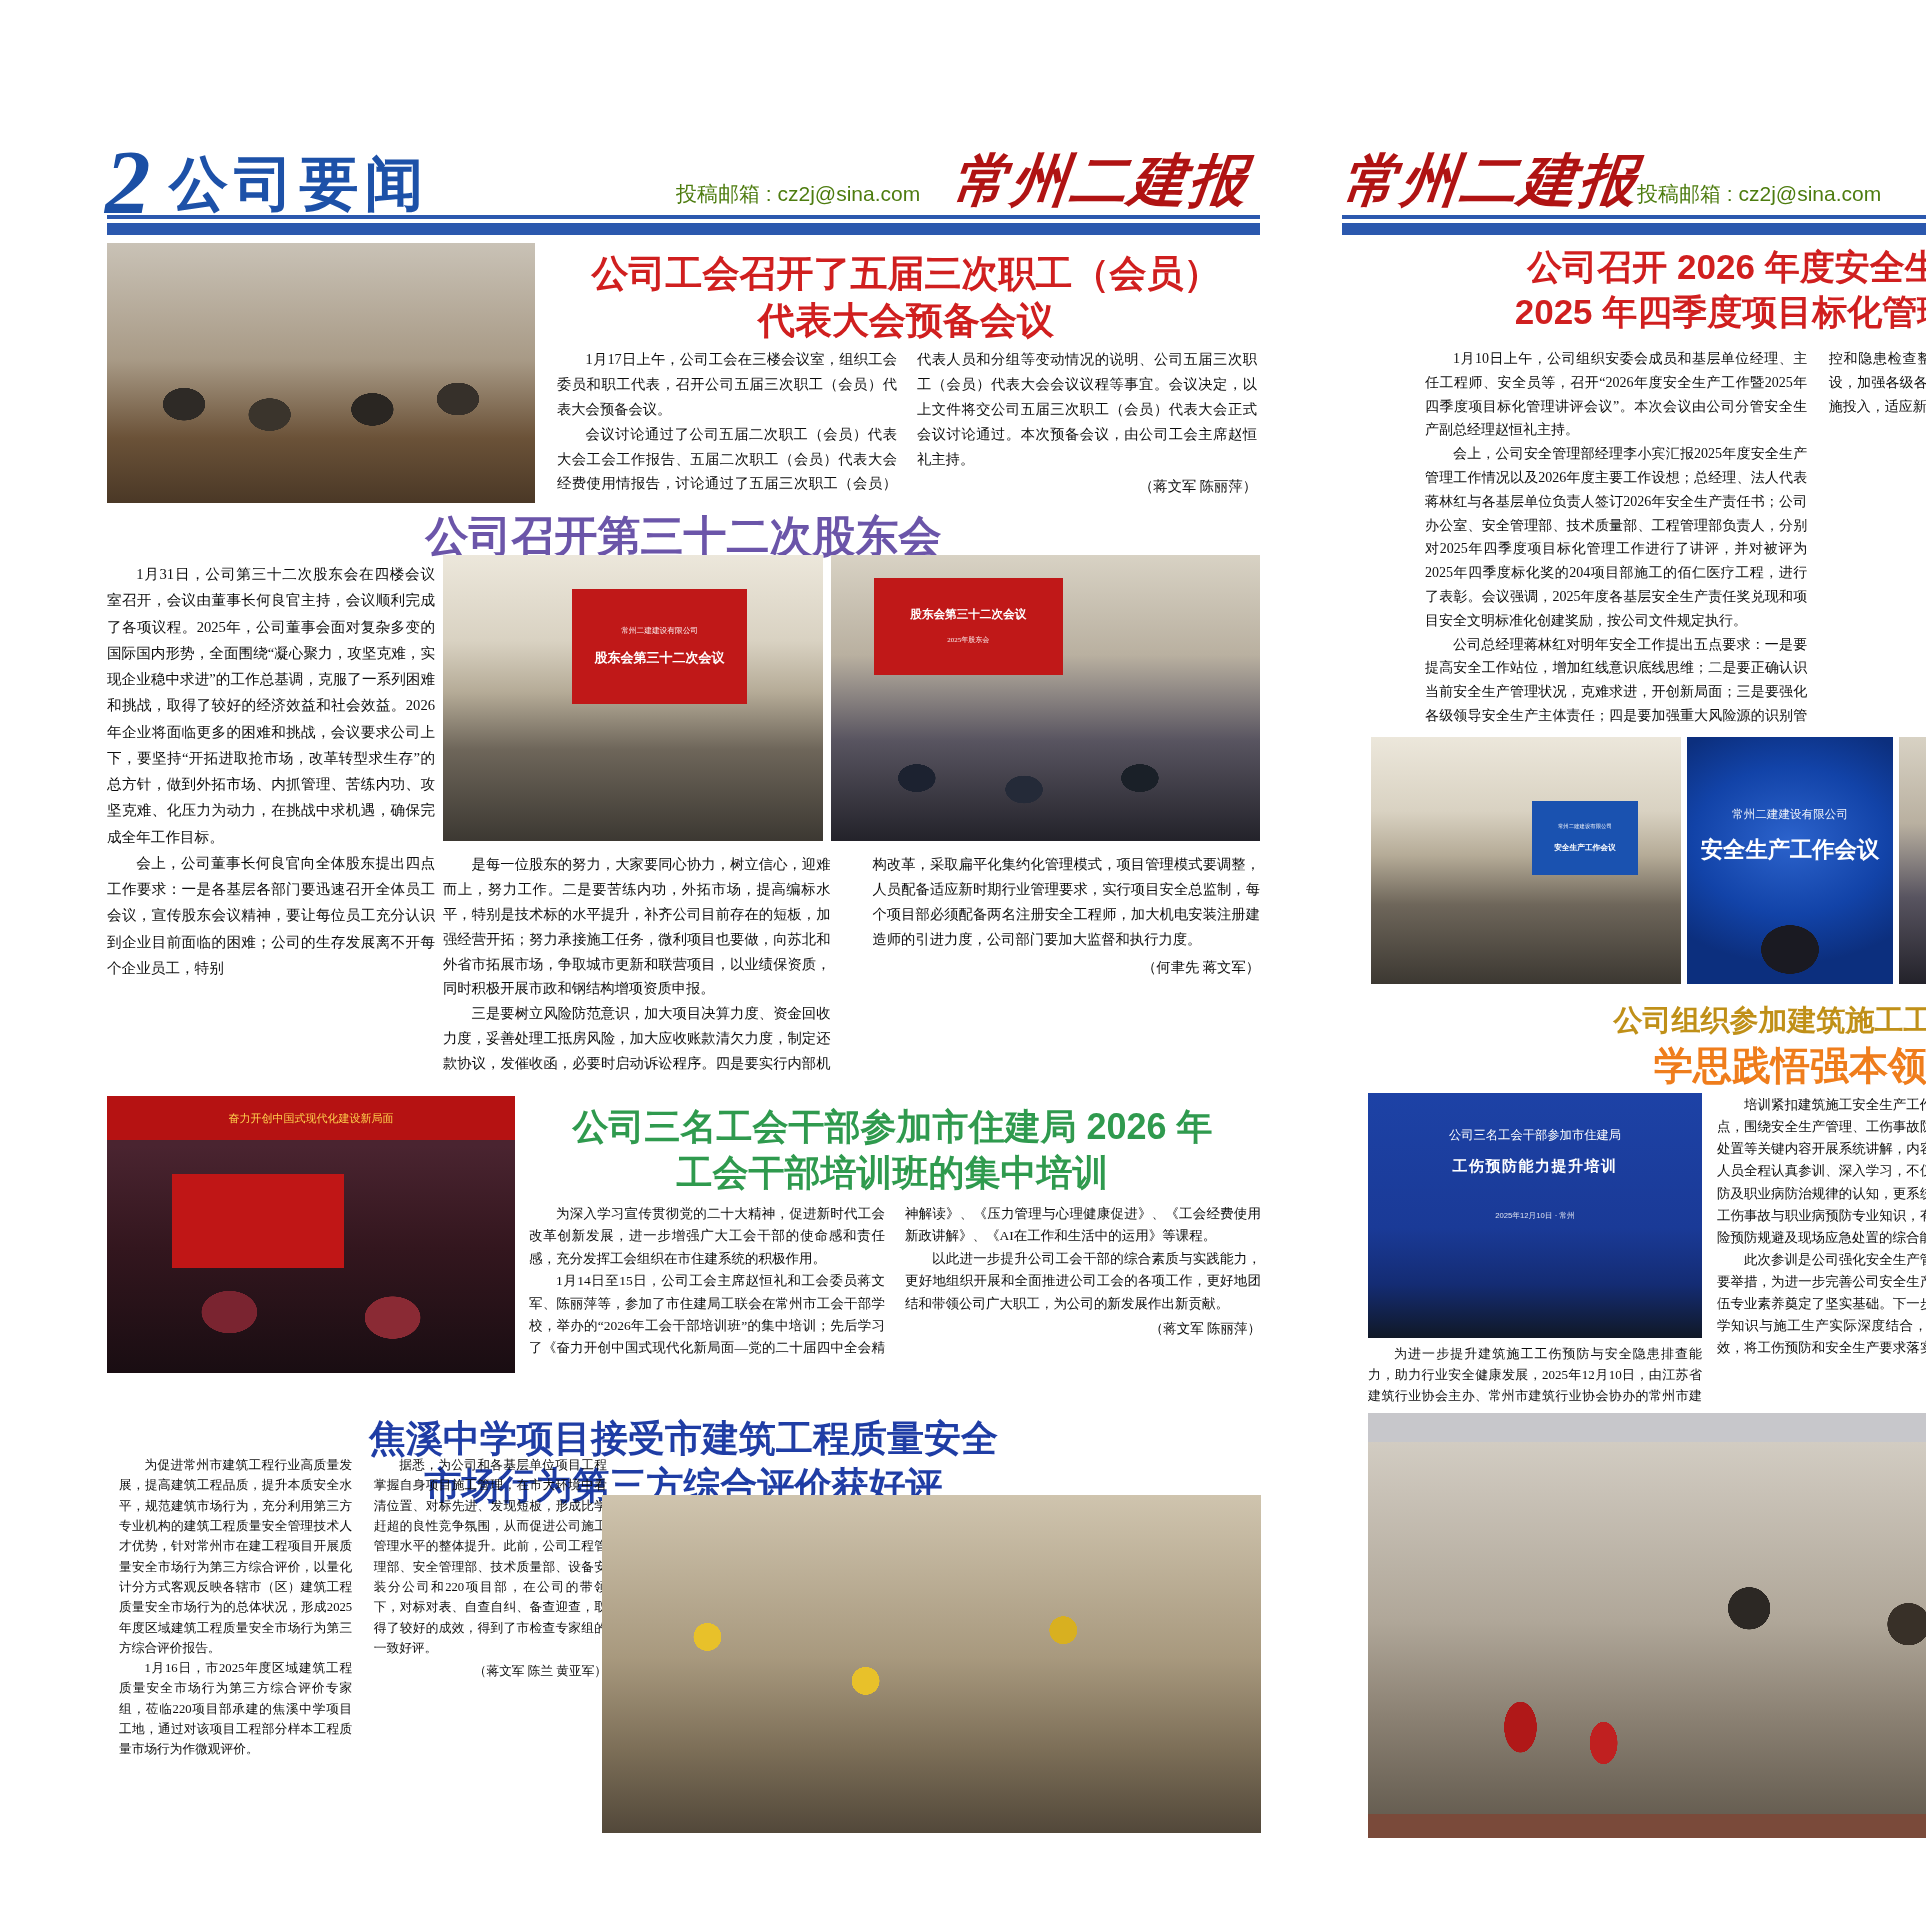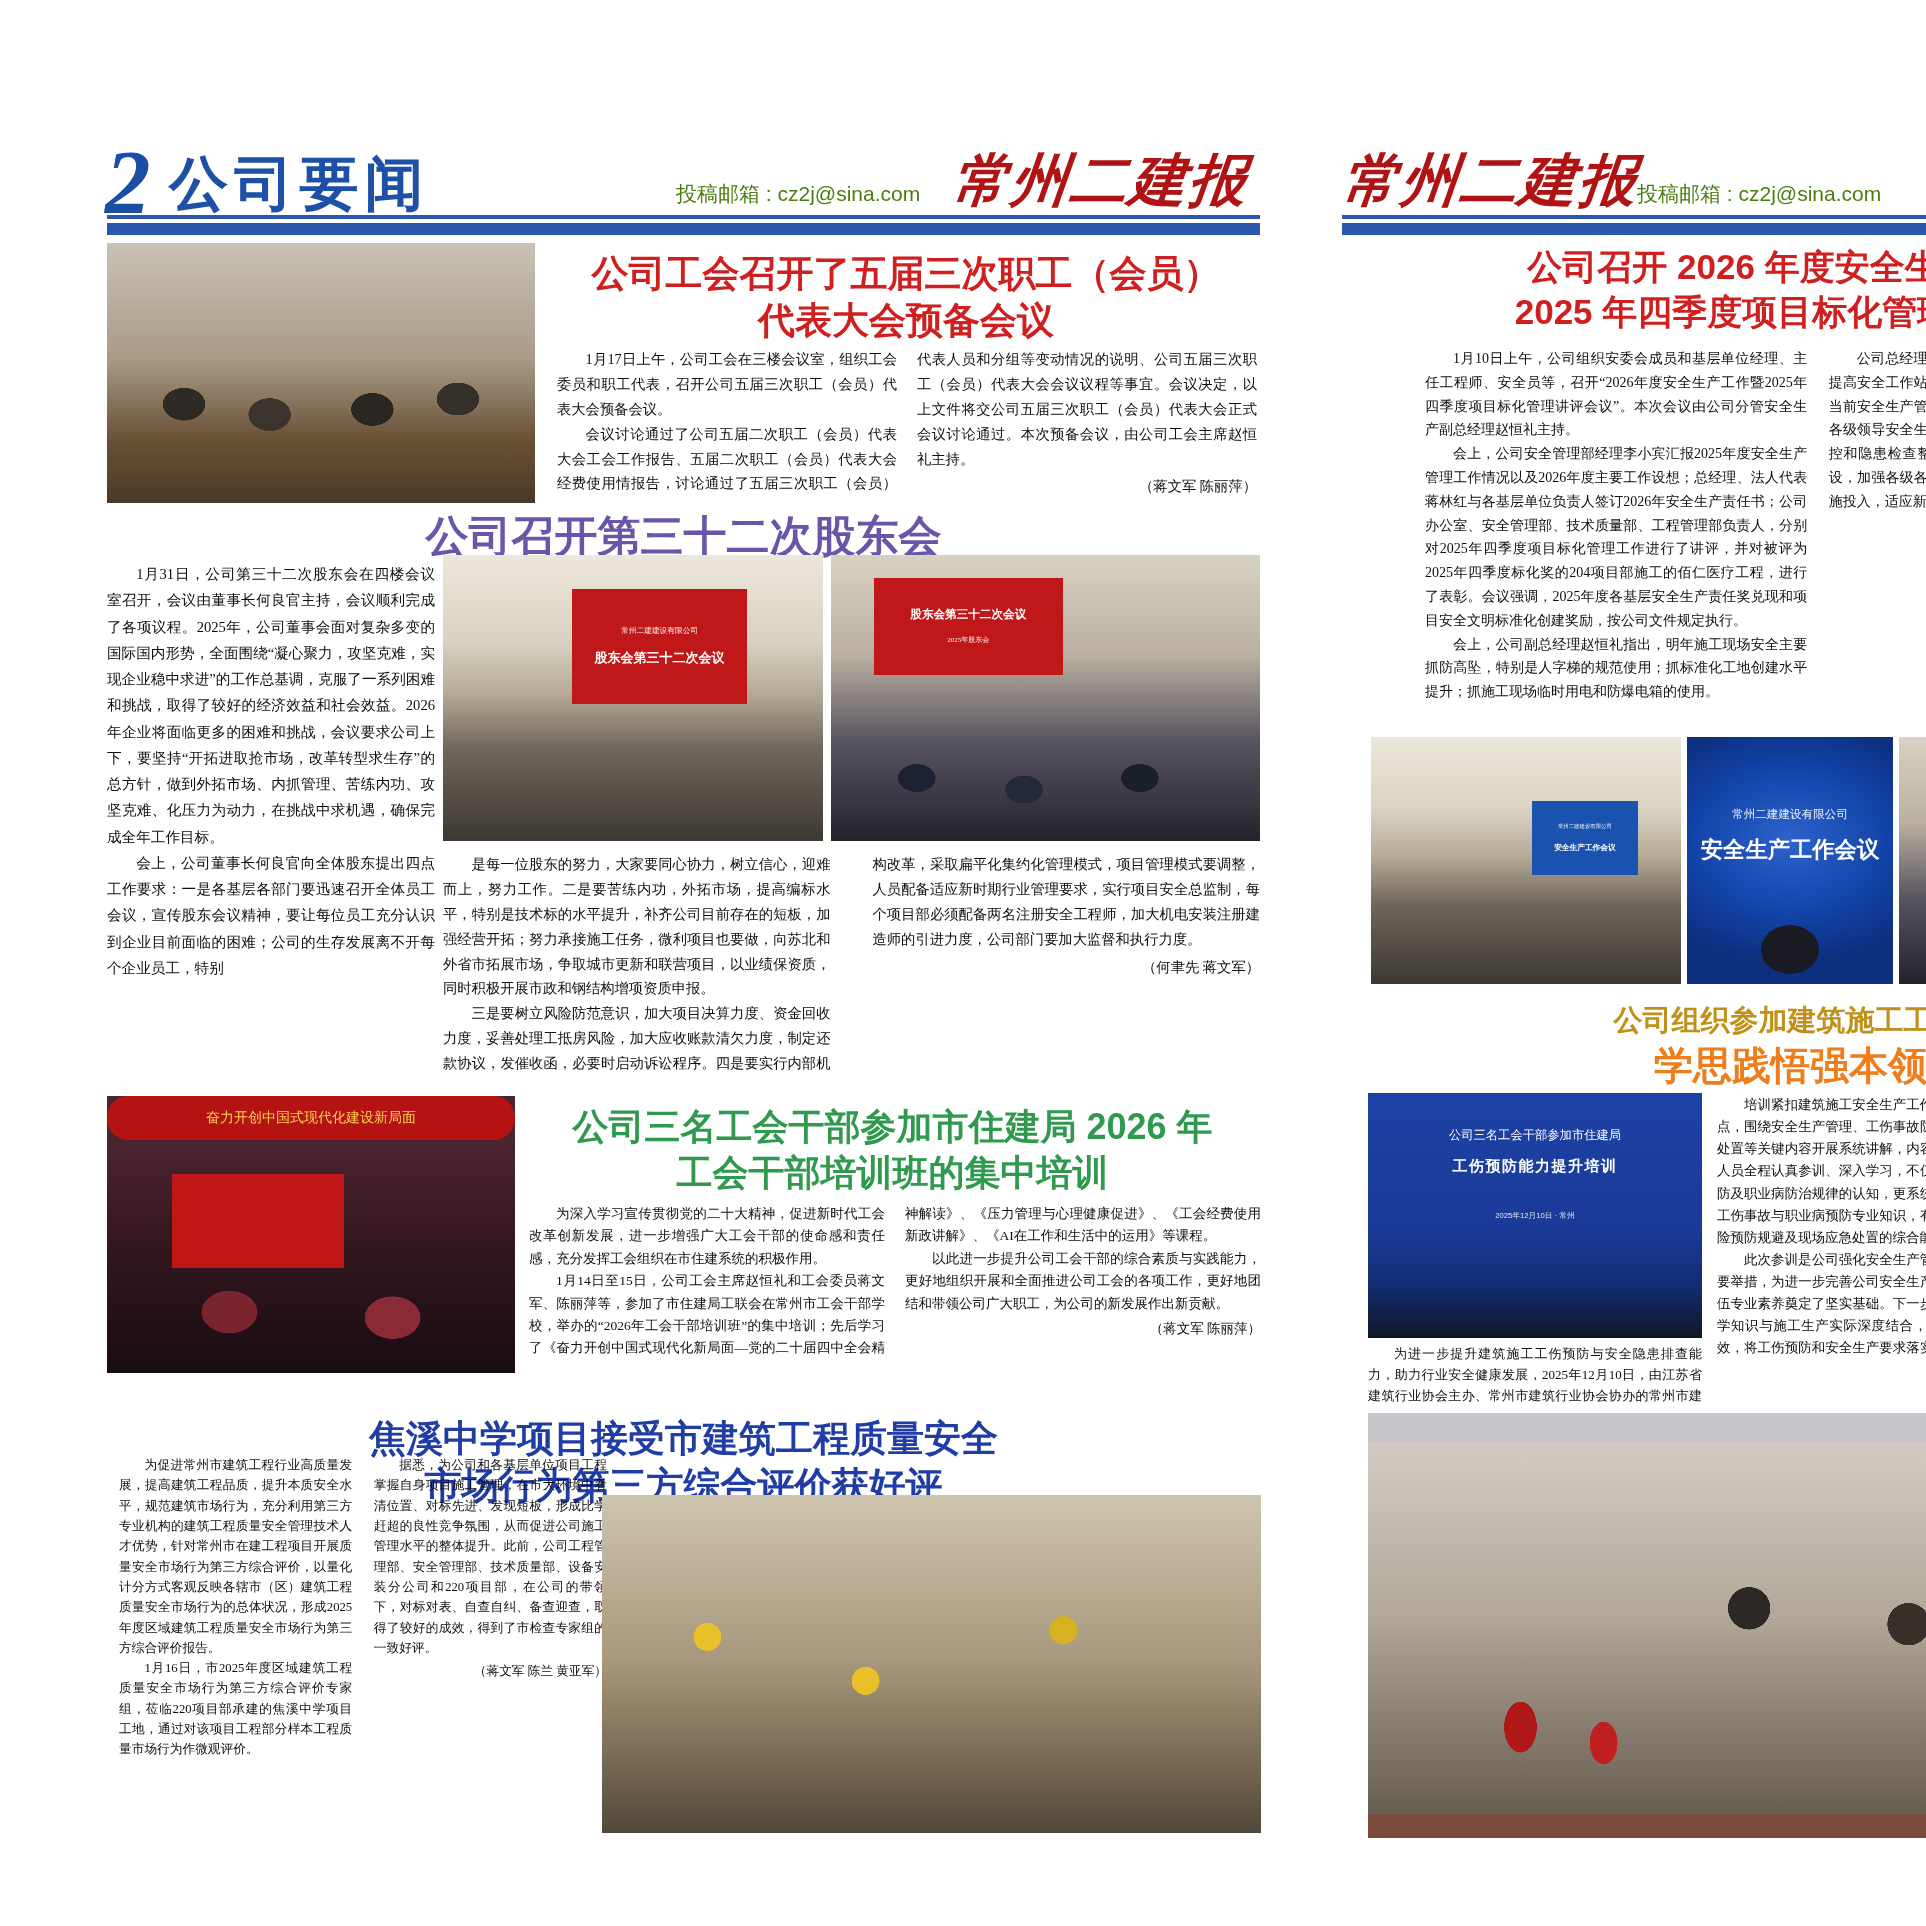--- a/index.html
+++ b/index.html
@@ -95,21 +95,21 @@
 </div>
 <div class="abs bd cols2" style="left:443px;top:852px;width:817px;height:225px;column-gap:42px;">
   <div>
       <p>是每一位股东的努力，大家要同心协力，树立信心，迎难而上，努力工作。二是要苦练内功，外拓市场，提高编标水平，特别是技术标的水平提升，补齐公司目前存在的短板，加强经营开拓；努力承接施工任务，微利项目也要做，向苏北和外省市拓展市场，争取城市更新和联营项目，以业绩保资质，同时积极开展市政和钢结构增项资质申报。</p>
       <p>三是要树立风险防范意识，加大项目决算力度、资金回收力度，妥善处理工抵房风险，加大应收账款清欠力度，制定还款协议，发催收函，必要时启动诉讼程序。四是要实行内部机构改革，采取扁平化集约化管理模式，项目管理模式要调整，人员配备适应新时期行业管理要求，实行项目安全总监制，每个项目部必须配备两名注册安全工程师，加大机电安装注册建造师的引进力度，公司部门要加大监督和执行力度。</p>
     </div>
   <div class="byline">（何聿先 蒋文军）</div>
 </div>
 
 <div class="abs photo ph-banner-room" style="left:107px;top:1096px;width:408px;height:277px;">
-  <div class="banner" style="height:16%;font-size:14px;border-radius:21px;">奋力开创中国式现代化建设新局面</div>
+  <div class="banner" style="height:16%;font-size:11px;">奋力开创中国式现代化建设新局面</div>
   <div class="screen" style="left:16%;top:28%;width:42%;height:34%;background:#c01616;"></div>
 </div>
 <div class="abs hl" style="left:524px;top:1104px;width:737px;font-size:36px;color:#2f9a4e;">公司三名工会干部参加市住建局 2026 年
 工会干部培训班的集中培训</div>
 <div class="abs bd cols2" style="left:529px;top:1203px;width:732px;height:193px;font-size:13.5px;line-height:1.66;">
   <div>
       <p>为深入学习宣传贯彻党的二十大精神，促进新时代工会改革创新发展，进一步增强广大工会干部的使命感和责任感，充分发挥工会组织在市住建系统的积极作用。</p>
       <p>1月14日至15日，公司工会主席赵恒礼和工会委员蒋文军、陈丽萍等，参加了市住建局工联会在常州市工会干部学校，举办的“2026年工会干部培训班”的集中培训；先后学习了《奋力开创中国式现代化新局面—党的二十届四中全会精神解读》、《压力管理与心理健康促进》、《工会经费使用新政讲解》、《AI在工作和生活中的运用》等课程。</p>
       <p>以此进一步提升公司工会干部的综合素质与实践能力，更好地组织开展和全面推进公司工会的各项工作，更好地团结和带领公司广大职工，为公司的新发展作出新贡献。</p>
     </div>
@@ -133,21 +133,20 @@
 
 <div class="abs rule-thin" style="left:1342px;top:215px;width:1153px;"></div>
 <div class="abs rule-thick" style="left:1342px;top:223px;width:1153px;"></div>
 
 <div class="abs hl" style="left:1395px;top:245px;width:817px;font-size:35px;color:#d01f1f;">公司召开 2026 年度安全生产工作暨
 2025 年四季度项目标化管理讲评会议</div>
 <div class="abs bd cols2" style="left:1425px;top:347px;width:786px;height:385px;font-size:14px;line-height:1.7;column-gap:21.6px;">
   <div>
       <p>1月10日上午，公司组织安委会成员和基层单位经理、主任工程师、安全员等，召开“2026年度安全生产工作暨2025年四季度项目标化管理讲评会议”。本次会议由公司分管安全生产副总经理赵恒礼主持。</p>
       <p>会上，公司安全管理部经理李小宾汇报2025年度安全生产管理工作情况以及2026年度主要工作设想；总经理、法人代表蒋林红与各基层单位负责人签订2026年安全生产责任书；公司办公室、安全管理部、技术质量部、工程管理部负责人，分别对2025年四季度项目标化管理工作进行了讲评，并对被评为2025年四季度标化奖的204项目部施工的佰仁医疗工程，进行了表彰。会议强调，2025年度各基层安全生产责任奖兑现和项目安全文明标准化创建奖励，按公司文件规定执行。</p>
-      <p>会上，公司副总经理赵恒礼指出，明年施工现场安全主要抓防高坠，特别是人字梯的规范使用；抓标准化工地创建水平提升；抓施工现场临时用电和防爆电箱的使用。</p>
       <p>公司总经理蒋林红对明年安全工作提出五点要求：一是要提高安全工作站位，增加红线意识底线思维；二是要正确认识当前安全生产管理状况，克难求进，开创新局面；三是要强化各级领导安全生产主体责任；四是要加强重大风险源的识别管控和隐患检查整改力度；五是要强基固本，完善相关制度建设，加强各级各类安全培训，加强应急救援演练，保障安全设施投入，适应新时期行业管理要求。</p>
     </div>
   <div class="byline">（蒋文军 李小宾）</div>
 </div>
 
 <div class="abs photo ph-meet" style="left:1371px;top:737px;width:310px;height:247px;">
   <div class="screen" style="left:52%;top:26%;width:34%;height:30%;background:#1a52b0;">
     <div class="org" style="font-size:5.4px;">常州二建建设有限公司</div>
     <div style="font-size:7.7px;font-weight:bold;">安全生产工作会议</div>
   </div>

